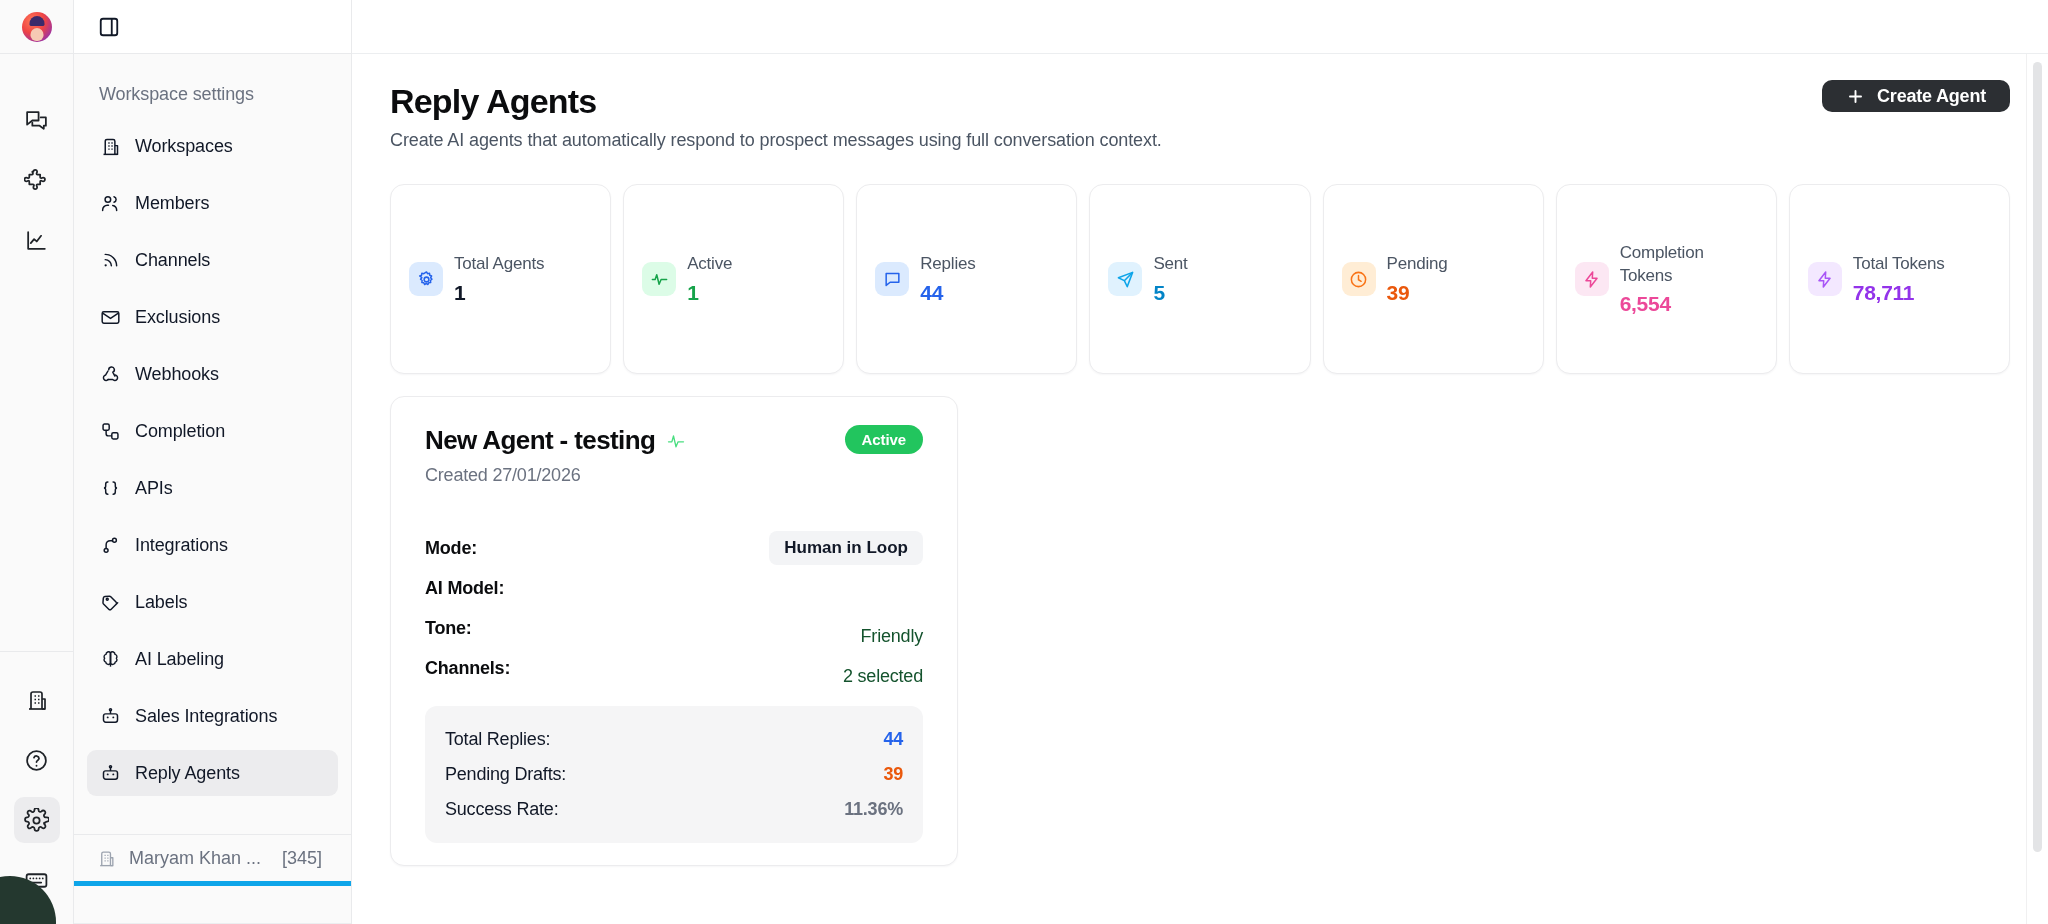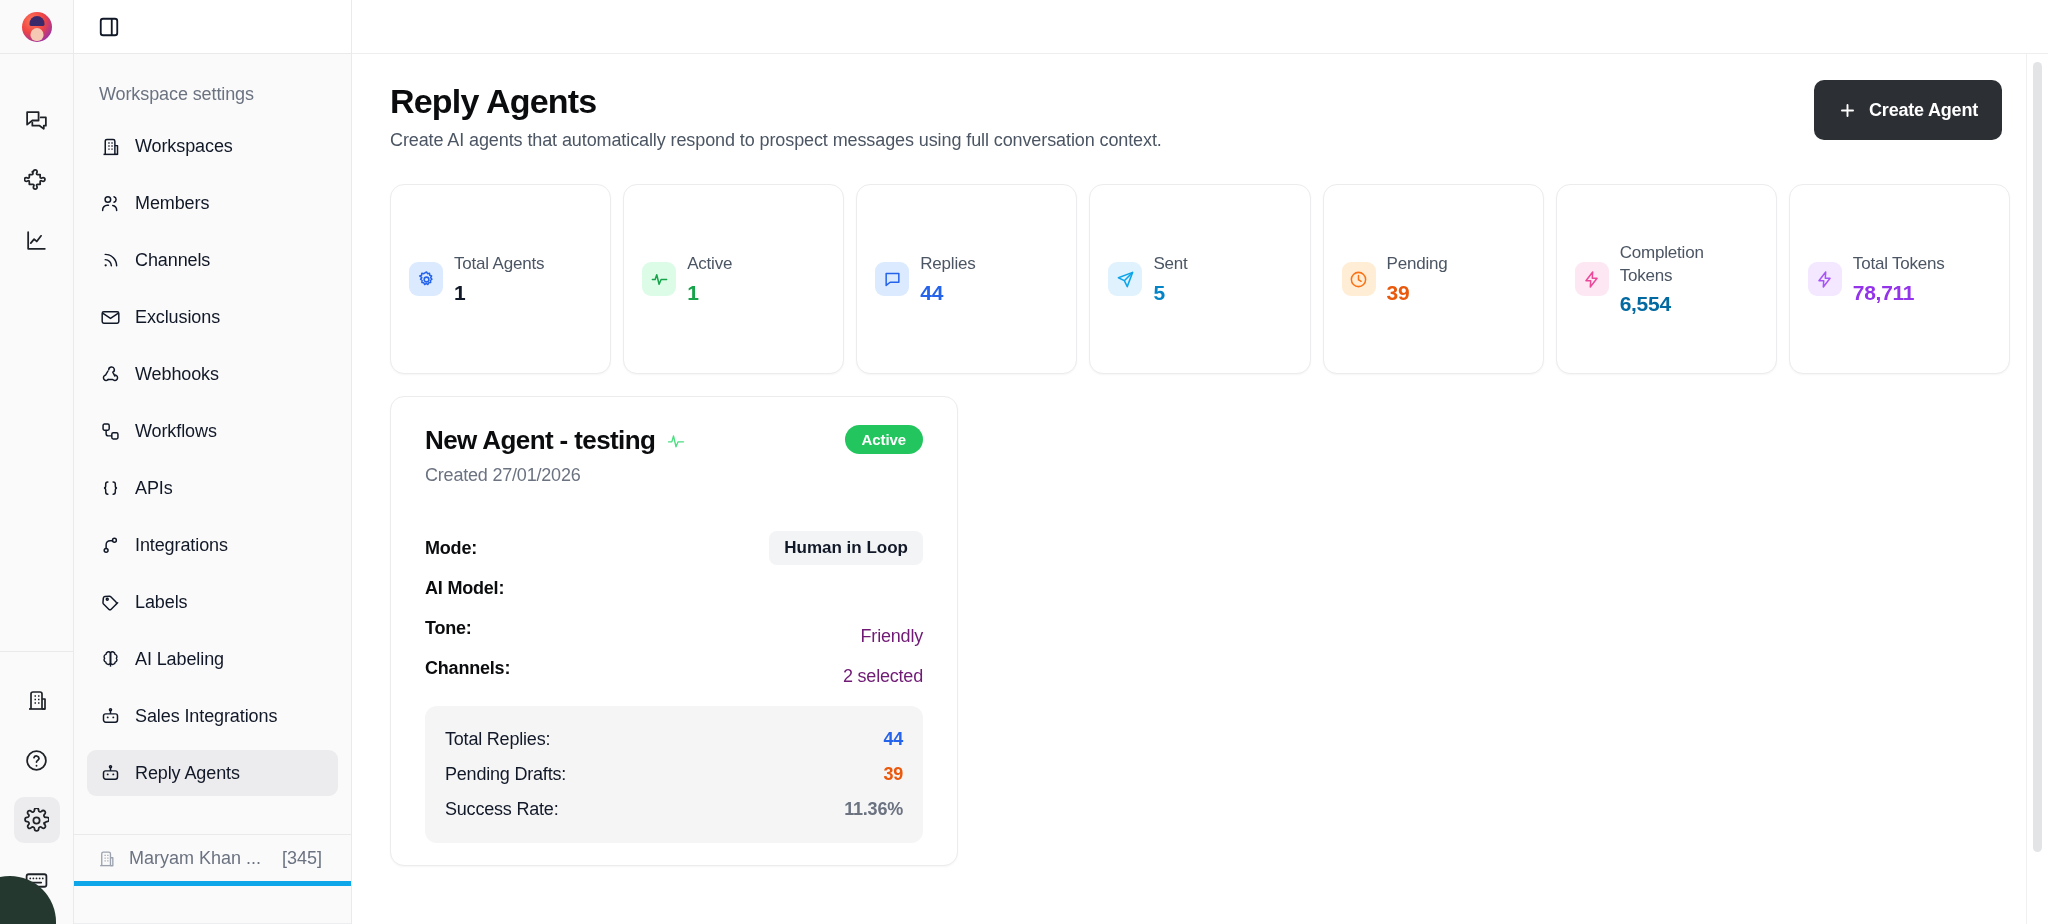--- a/index.html
+++ b/index.html
@@ -97,23 +97,23 @@
 
   
   .main { flex:1; height:924px; position:relative; background:#fff; overflow:hidden; }
   .main-head-rule { height:54px; border-bottom:1px solid #eceef0; background:#fff; }
   .main-inner { padding:28px 38px 0 38px; position:relative; }
 
   .page-title { font-size:34px; font-weight:bold; letter-spacing:-0.8px; color:#0b0c0e; }
   .page-sub { font-size:18px; color:#4b5563; margin-top:9px; letter-spacing:-0.1px; }
 
   .create-btn {
-    position:absolute; right:46px; top:26px;
+    position:absolute; right:38px; top:26px;
     background:#2c2f33; color:#fff; border:none; border-radius:10px;
-    height:60px; padding:0 24px; font-size:18px; font-weight:bold;
+    height:32px; padding:0 24px; font-size:18px; font-weight:bold;
     display:flex; align-items:center; gap:12px; cursor:pointer;
     letter-spacing:-0.2px; font-family:"Liberation Sans", sans-serif;
   }
 
   
   .stats { display:flex; gap:12px; margin-top:33px; }
   .stat {
     flex:1 1 0; min-width:0; height:190px;
     background:#fff; border:1px solid #ececee; border-radius:14px;
     box-shadow:0 1px 2px rgba(16,24,40,.04);
@@ -140,21 +140,21 @@
   .pill-active {
     background:#22c55e; color:#fff; font-size:15px; font-weight:bold;
     border-radius:999px; padding:6px 17px; letter-spacing:-0.1px;
   }
   .agent-created { font-size:18px; color:#6b7280; margin-top:9px; letter-spacing:-0.2px; }
 
   .kv { margin-top:42px; }
   .kv-row { display:flex; align-items:center; justify-content:space-between;
             min-height:40px; font-size:18px; }
   .kv-key { font-weight:bold; color:#0b0c0e; letter-spacing:-0.2px; }
-  .kv-val { color:#701a75; letter-spacing:-0.2px;margin-top:17px; }
+  .kv-val { color:#14532d; letter-spacing:-0.2px;margin-top:17px; }
   .chip { background:#f3f4f6; color:#111827; font-weight:bold; font-size:17px;
           border-radius:8px; padding:7px 15px; }
 
   .metrics { margin-top:18px; background:#f5f5f6; border-radius:12px;
              padding:16px 20px; }
   .metric-row { display:flex; align-items:center; justify-content:space-between;
                 font-size:18px; height:35px; }
   .metric-key { color:#111827; letter-spacing:-0.2px; }
   .metric-val { font-weight:bold; letter-spacing:-0.2px; }
 
@@ -298,21 +298,21 @@
       </div>
 
       <div class="nav-item">
         <span class="ic">
           <svg width="21" height="21" viewBox="0 0 24 24" fill="none" stroke="currentColor" stroke-width="1.7" stroke-linejoin="round">
             <rect x="3.5" y="3.5" width="7" height="7" rx="1.6"></rect>
             <rect x="13.5" y="13.5" width="7" height="7" rx="1.6"></rect>
             <path d="M7 10.5v4a2.5 2.5 0 0 0 2.5 2.5h4"></path>
           </svg>
         </span>
-        <span>Workflows</span>
+        <span>Completion</span>
       </div>
 
       <div class="nav-item">
         <span class="ic">
           <svg width="21" height="21" viewBox="0 0 24 24" fill="none" stroke="currentColor" stroke-width="1.7" stroke-linecap="round">
             <path d="M9 4.5c-2 0-2.5 1-2.5 2.5v2c0 1.5-1 2.5-2 2.5 1 0 2 1 2 2.5v2c0 1.5.5 2.5 2.5 2.5"></path>
             <path d="M15 4.5c2 0 2.5 1 2.5 2.5v2c0 1.5 1 2.5 2 2.5-1 0-2 1-2 2.5v2c0 1.5-.5 2.5-2.5 2.5"></path>
           </svg>
         </span>
         <span>APIs</span>
@@ -473,21 +473,21 @@
 
 
         <div class="stat">
           <span class="badge" style="background:#fce7f3;color:#ec4899">
             <svg width="19" height="19" viewBox="0 0 24 24" fill="none" stroke="currentColor" stroke-width="1.9" stroke-linejoin="round">
               <path d="M13.5 2.5L5 13.5h6L10.5 21.5 19 10.5h-6z"></path>
             </svg>
           </span>
           <span class="txt">
             <span class="lbl">Completion Tokens</span>
-            <div class="val" style="color:#0369a1">6,554</div>
+            <div class="val" style="color:#ec4899">6,554</div>
           </span>
         </div>
 
         <div class="stat">
           <span class="badge" style="background:#f3e8ff;color:#a855f7">
             <svg width="19" height="19" viewBox="0 0 24 24" fill="none" stroke="currentColor" stroke-width="1.9" stroke-linejoin="round">
               <path d="M13.5 2.5L5 13.5h6L10.5 21.5 19 10.5h-6z"></path>
             </svg>
           </span>
           <span class="txt">

